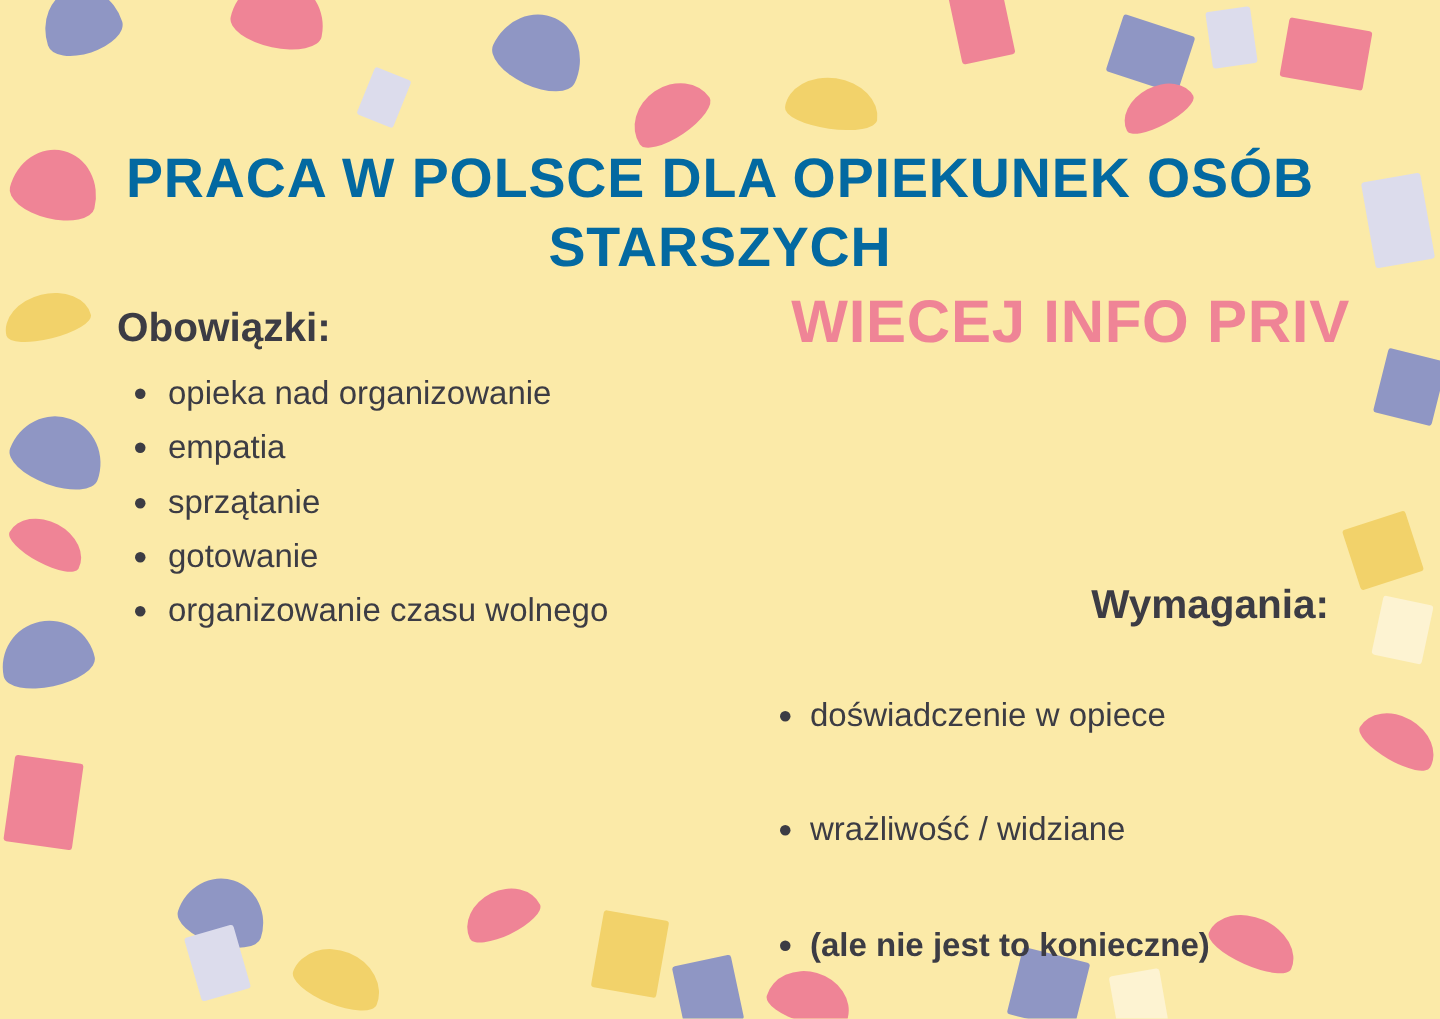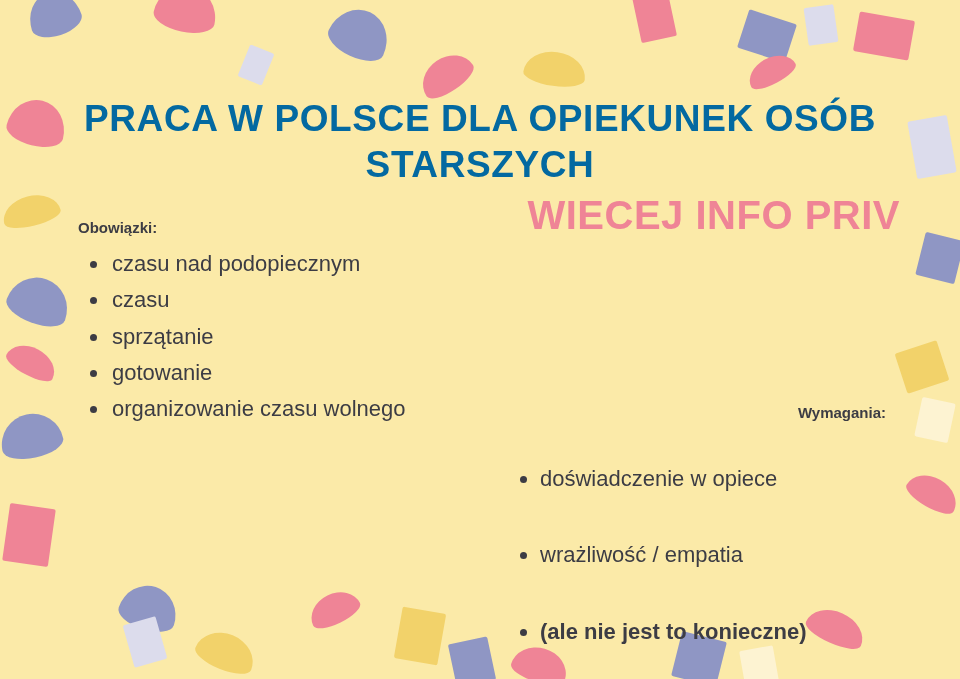--- a/index.html
+++ b/index.html
@@ -75,24 +75,24 @@
     width: 470px;
   }
   .block-reqs {
     position: absolute;
     top: 388px;
     left: 510px;
     width: 400px;
   }
 
   .block-heading {
-    font-size: 15px;
+    font-size: 27px;
     font-weight: bold;
     color: #3c3c44;
-    margin: 16px 0 10px 0;
+    margin: 0 0 10px 0;
   }
   .block-reqs .block-heading {
     text-align: right;
     margin-right: 24px;
   }
 
   ul.list {
     list-style: none;
     margin: 0;
     padding: 0;
@@ -169,31 +169,31 @@
 
   <div class="content">
 
     <div class="title">PRACA W POLSCE DLA OPIEKUNEK OSÓB STARSZYCH</div>
 
     <div class="cta">WIECEJ INFO PRIV</div>
 
     <div class="block-duties">
       <div class="block-heading">Obowiązki:</div>
       <ul class="list" id="duties-list">
-          <li>czasu nad podopiecznym</li>
-          <li>czasu</li>
+          <li>opieka nad organizowanie</li>
+          <li>empatia</li>
           <li>sprzątanie</li>
           <li>gotowanie</li>
           <li>organizowanie czasu wolnego</li>
         </ul>
     </div>
 
     <div class="block-reqs">
       <div class="block-heading">Wymagania:</div>
       <ul class="list" id="reqs-list">
           <li><span>doświadczenie w opiece</span></li>
-          <li><span>wrażliwość / empatia</span></li>
+          <li><span>wrażliwość / widziane</span></li>
           <li><span class="sub">(ale nie jest to konieczne)</span></li>
         </ul>
     </div>
 
   </div>
 </div>
 
 </body></html>

